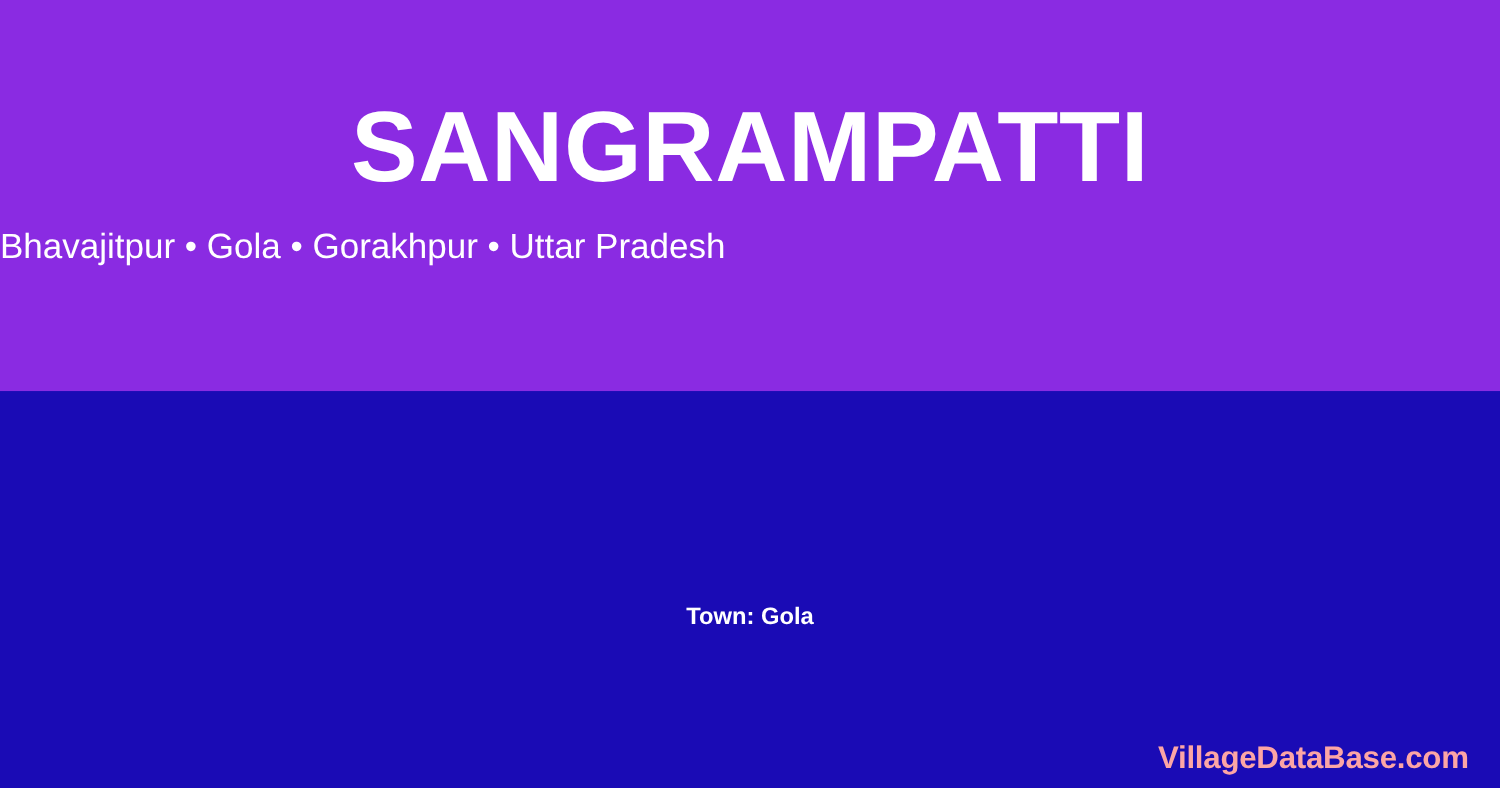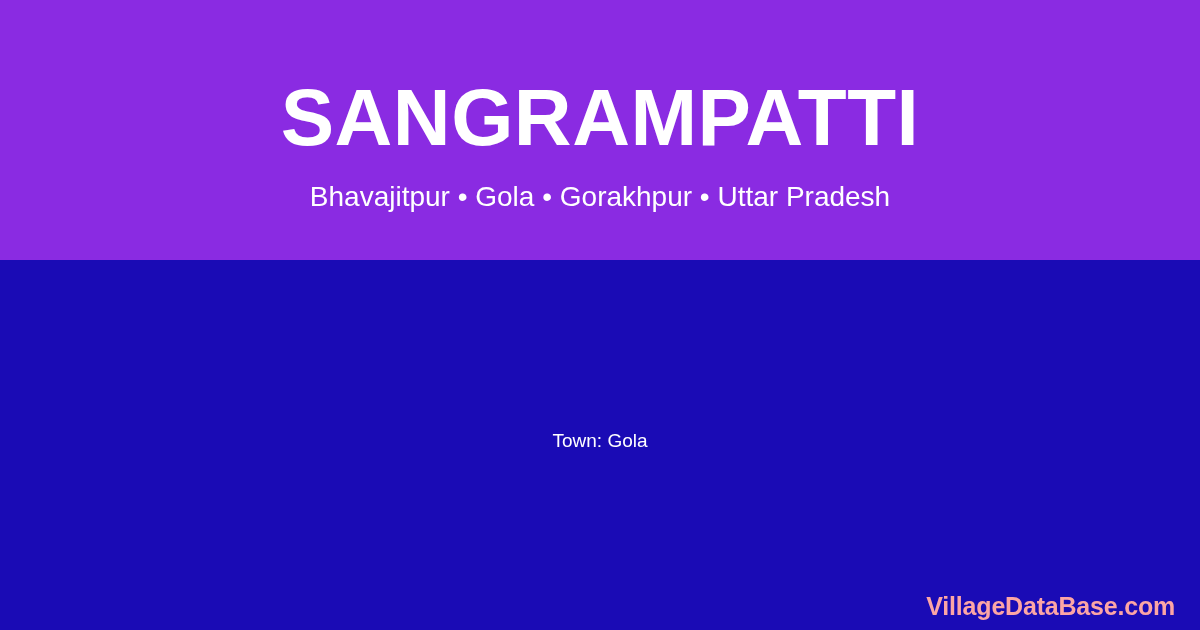--- a/index.html
+++ b/index.html
@@ -21,21 +21,21 @@
     width: 1200px;
     height: 630px;
     display: flex;
     flex-direction: column;
   }
 
   
   .header {
     position: relative;
     width: 1200px;
-    height: 260px;
+    height: 313px;
     background: #8a2be2;
     box-sizing: border-box;
     flex: 0 0 auto;
   }
 
   .village-title {
     position: absolute;
     left: 0;
     right: 0;
     top: 78px;
@@ -47,21 +47,21 @@
     letter-spacing: 0.5px;
     text-transform: uppercase;
     white-space: nowrap;
   }
 
   .village-subtitle {
     position: absolute;
     left: 0;
     right: 0;
     top: 182px;
-    text-align: center;
+    text-align: left;
     color: #ffffff;
     font-size: 28px;
     line-height: 1.1;
     font-weight: 400;
     white-space: nowrap;
   }
 
   
   .body-band {
     position: relative;
@@ -73,21 +73,21 @@
 
   .town-line {
     position: absolute;
     left: 0;
     right: 0;
     top: 170px;
     text-align: center;
     color: #ffffff;
     font-size: 19px;
     line-height: 1.2;
-    font-weight: 400;
+    font-weight: 700;
     white-space: nowrap;
   }
 
   .watermark {
     position: absolute;
     right: 25px;
     bottom: 10px;
     color: #fca5a5;
     font-size: 25px;
     line-height: 1.1;

